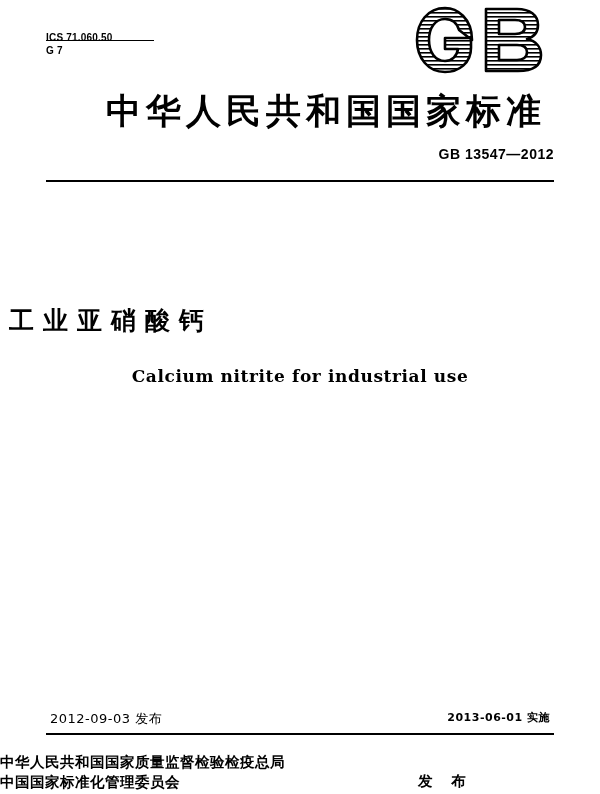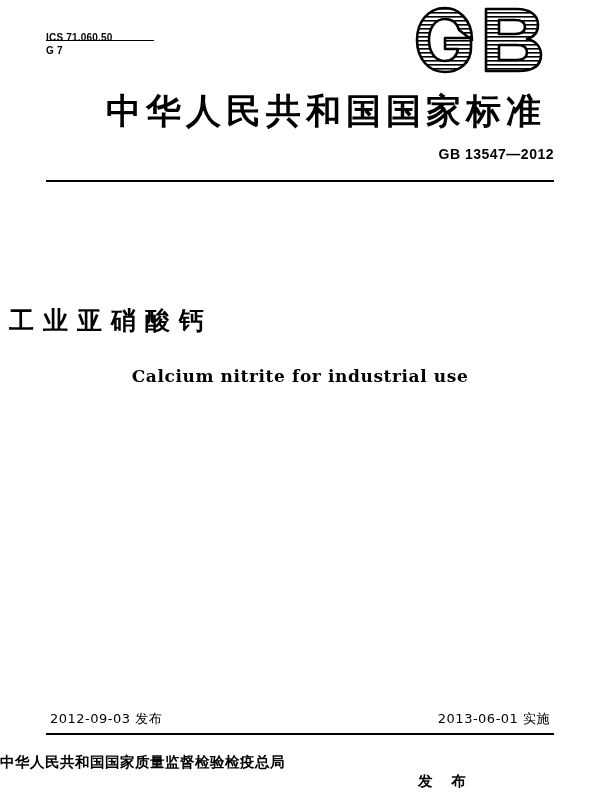--- a/index.html
+++ b/index.html
@@ -127,22 +127,22 @@
     font-family: "DejaVu Sans", sans-serif;
     font-weight: normal;
     font-size: 13px;
     letter-spacing: 0.5px;
   }
   .effective-date {
     position: absolute;
     right: 50px;
     top: 710px;
     font-family: "DejaVu Sans", sans-serif;
-    font-weight: normal;
-    font-size: 13px;
+    font-weight: bold;
+    font-size: 11px;
     letter-spacing: 0.5px;
   }
   .issuers {
     position: absolute;
     left: 0;
     top: 752px;
     width: 600px;
     text-align: left;
     font-family: "DejaVu Serif", serif;
     font-weight: bold;
@@ -202,16 +202,17 @@
 
   <div class="doc-title-cn">工业亚硝酸钙</div>
   <div class="doc-title-en">Calcium nitrite for industrial use</div>
 
   <div class="issue-date">2012-09-03 发布</div>
   <div class="effective-date">2013-06-01 实施</div>
   <div class="bottom-rule"></div>
 
   <div class="issuers">
     <span class="line">中华人民共和国国家质量监督检验检疫总局</span>
+    <span class="line">中国国家标准化管理委员会</span>
   </div>
   <div class="issue-word">发 布</div>
 
 </div>
 
 </body></html>

